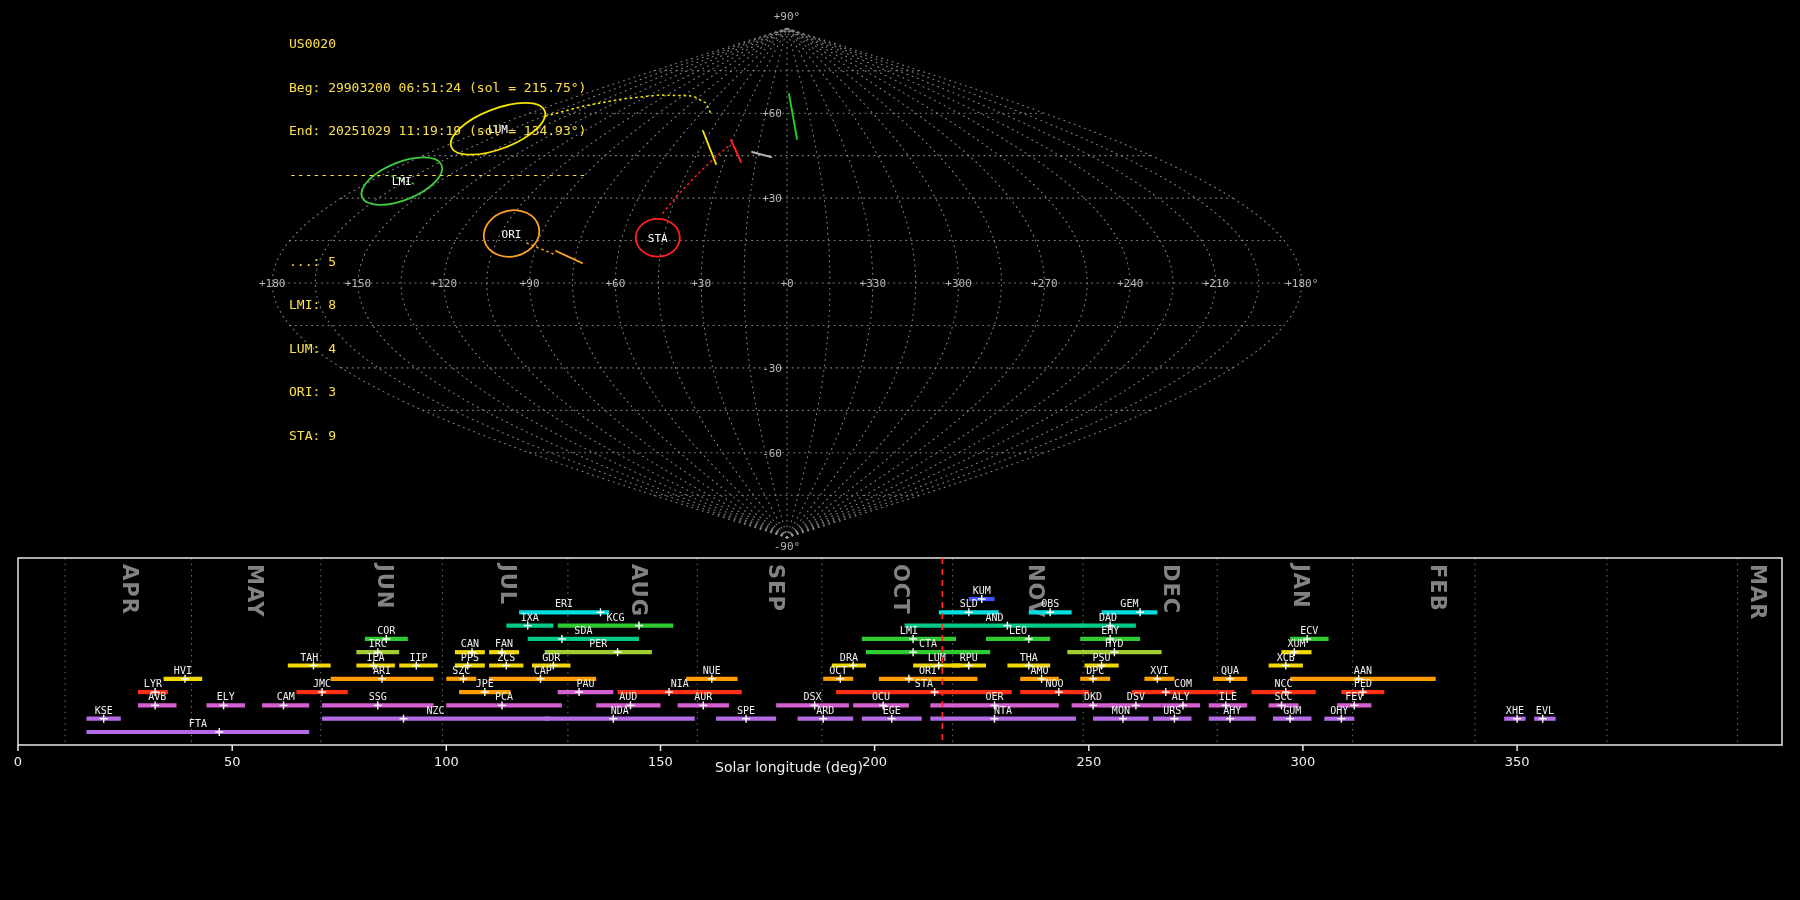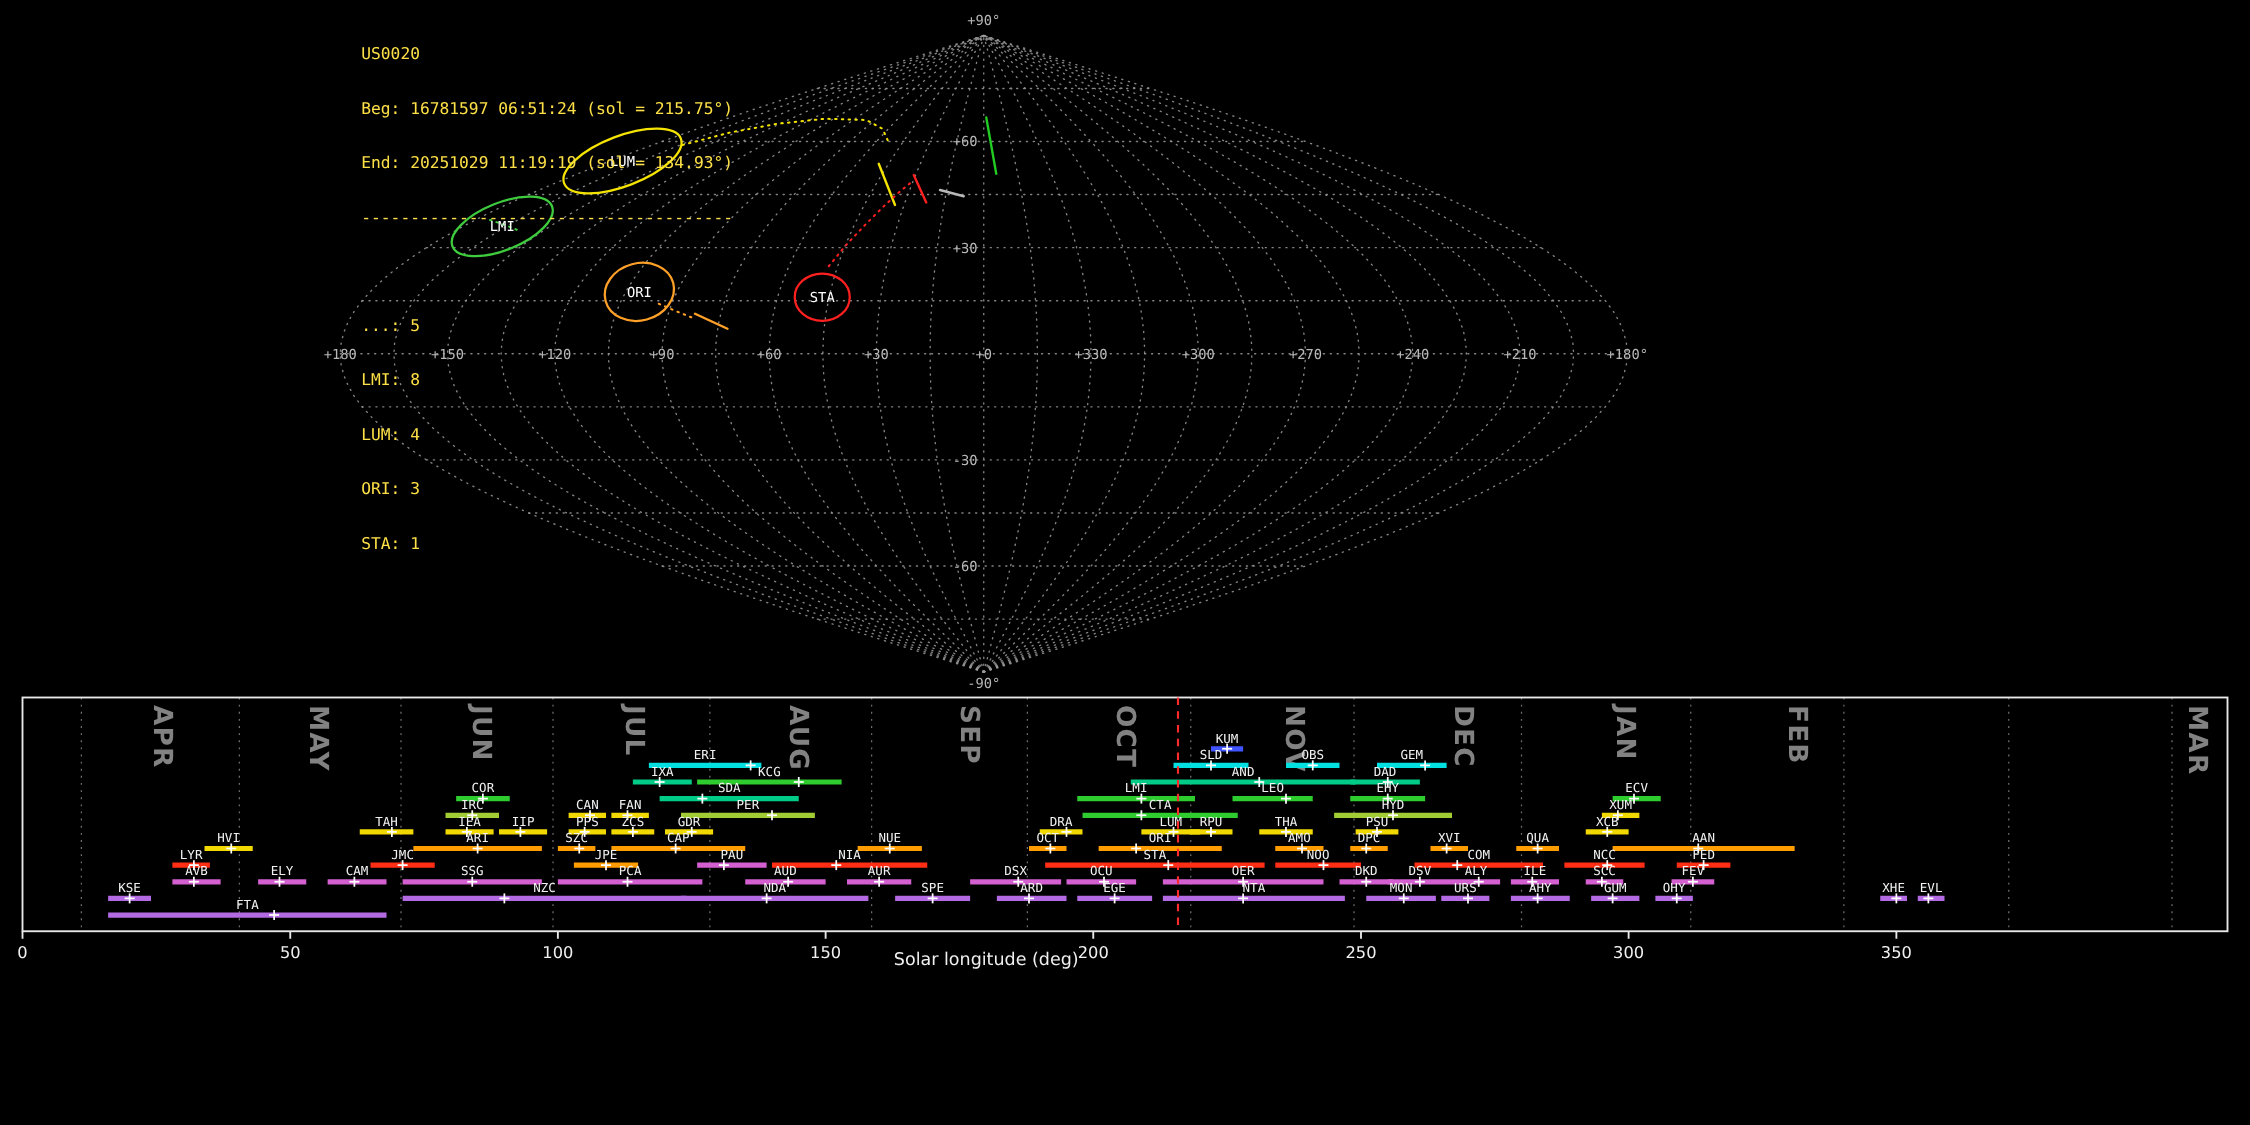--- a/index.html
+++ b/index.html
@@ -509,22 +509,22 @@
       <line x1="1302.9" y1="745" x2="1302.9" y2="751" class="tick"></line>
       <text x="1302.9" y="766" class="ticklab">300</text>
       <line x1="1517.1" y1="745" x2="1517.1" y2="751" class="tick"></line>
       <text x="1517.1" y="766" class="ticklab">350</text>
     </g>
   <text class="axis-title" x="789" y="772">Solar longitude (deg)</text>
 </svg>
 
 <div id="info">
   <div>US0020</div>
-  <div>Beg: 16781597 06:51:24 (sol = 215.75°)</div>
+  <div>Beg: 29903200 06:51:24 (sol = 215.75°)</div>
   <div>End: 20251029 11:19:19 (sol = 134.93°)</div>
   <div>--------------------------------------</div>
   <div></div>
   <div>...: 5</div>
   <div>LMI: 8</div>
   <div>LUM: 4</div>
   <div>ORI: 3</div>
-  <div>STA: 1</div>
+  <div>STA: 9</div>
 </div>
 
 </body></html>

